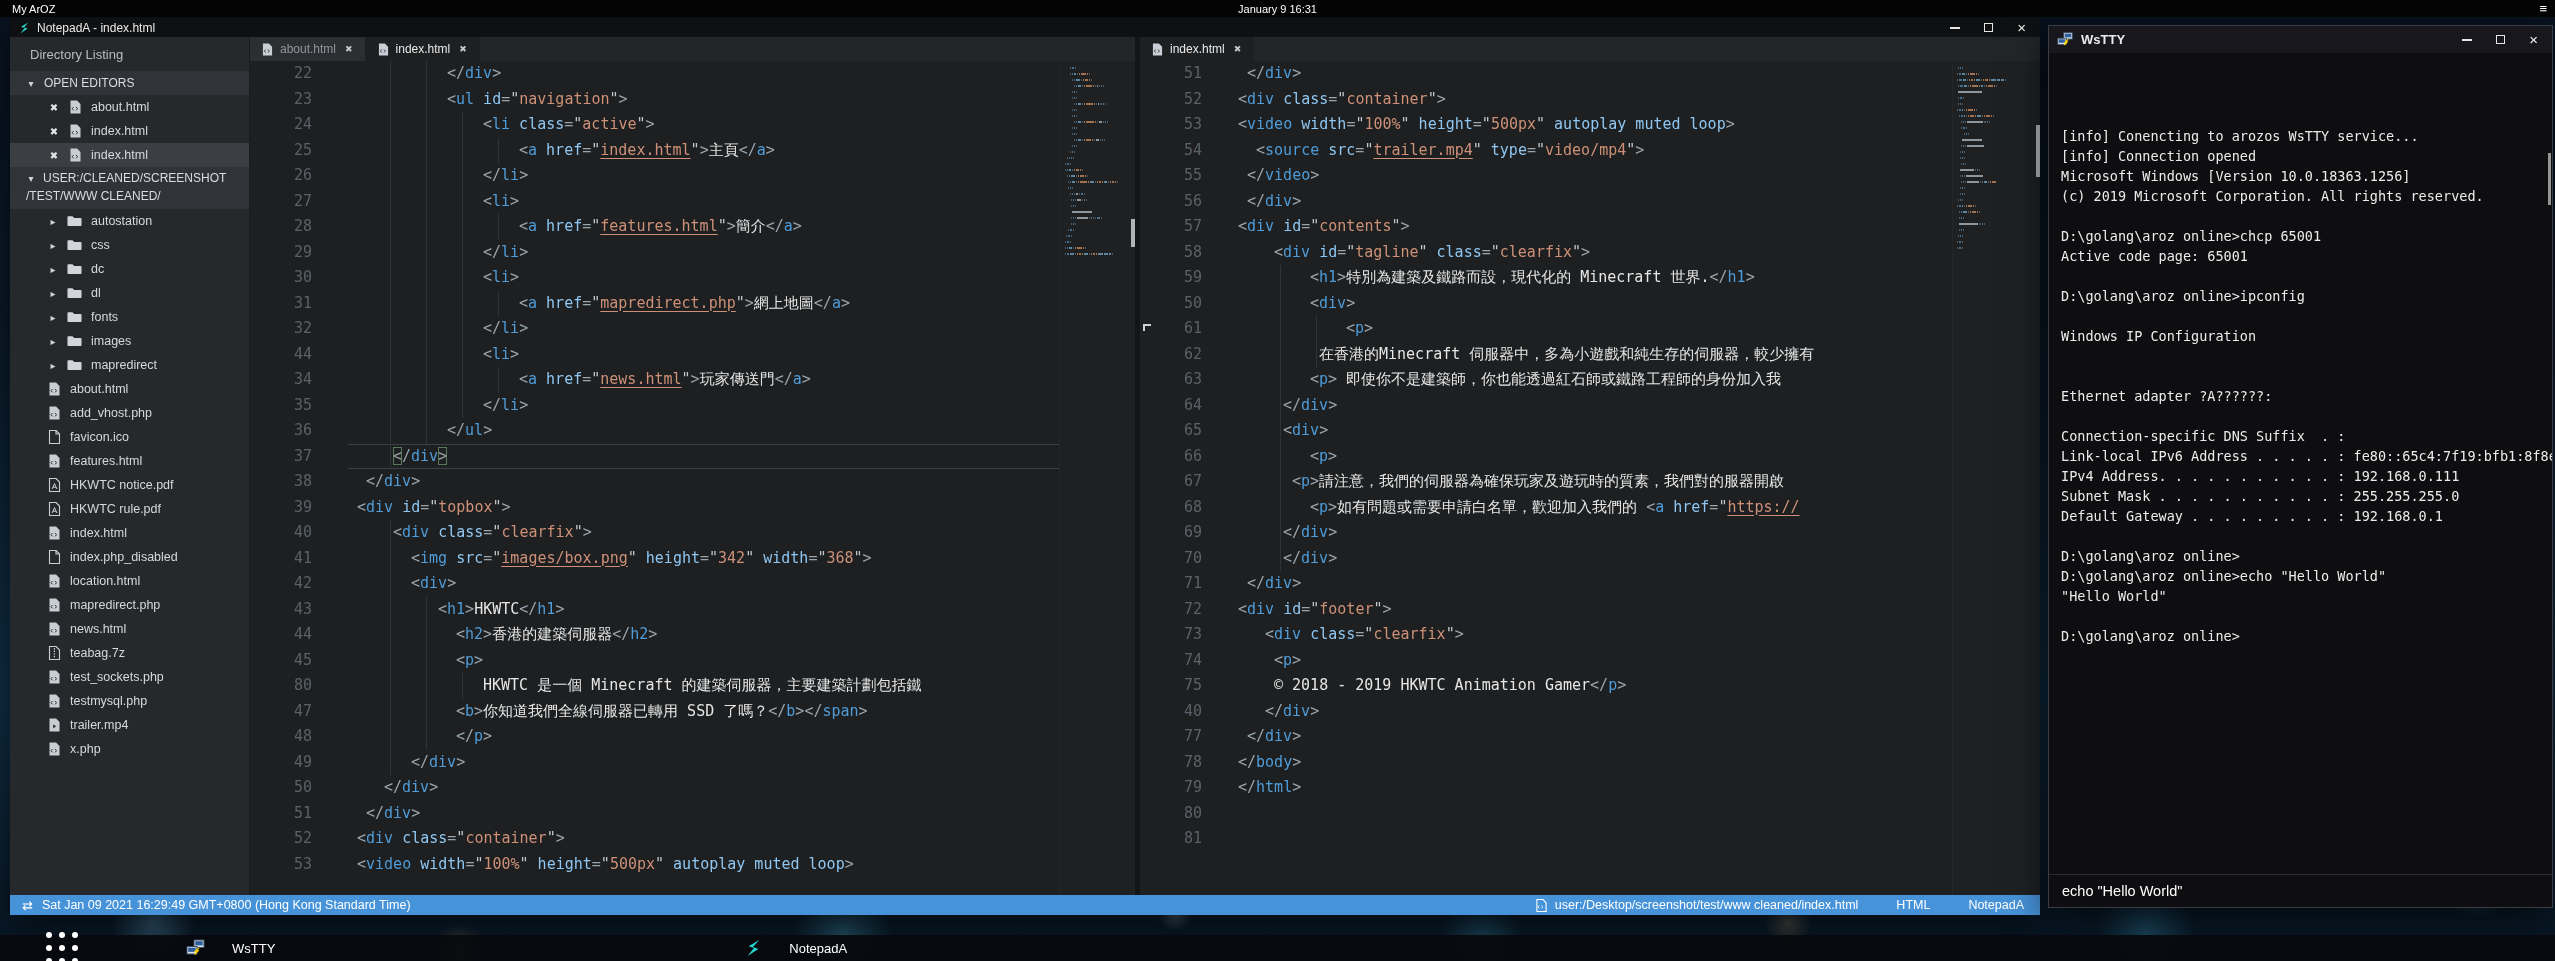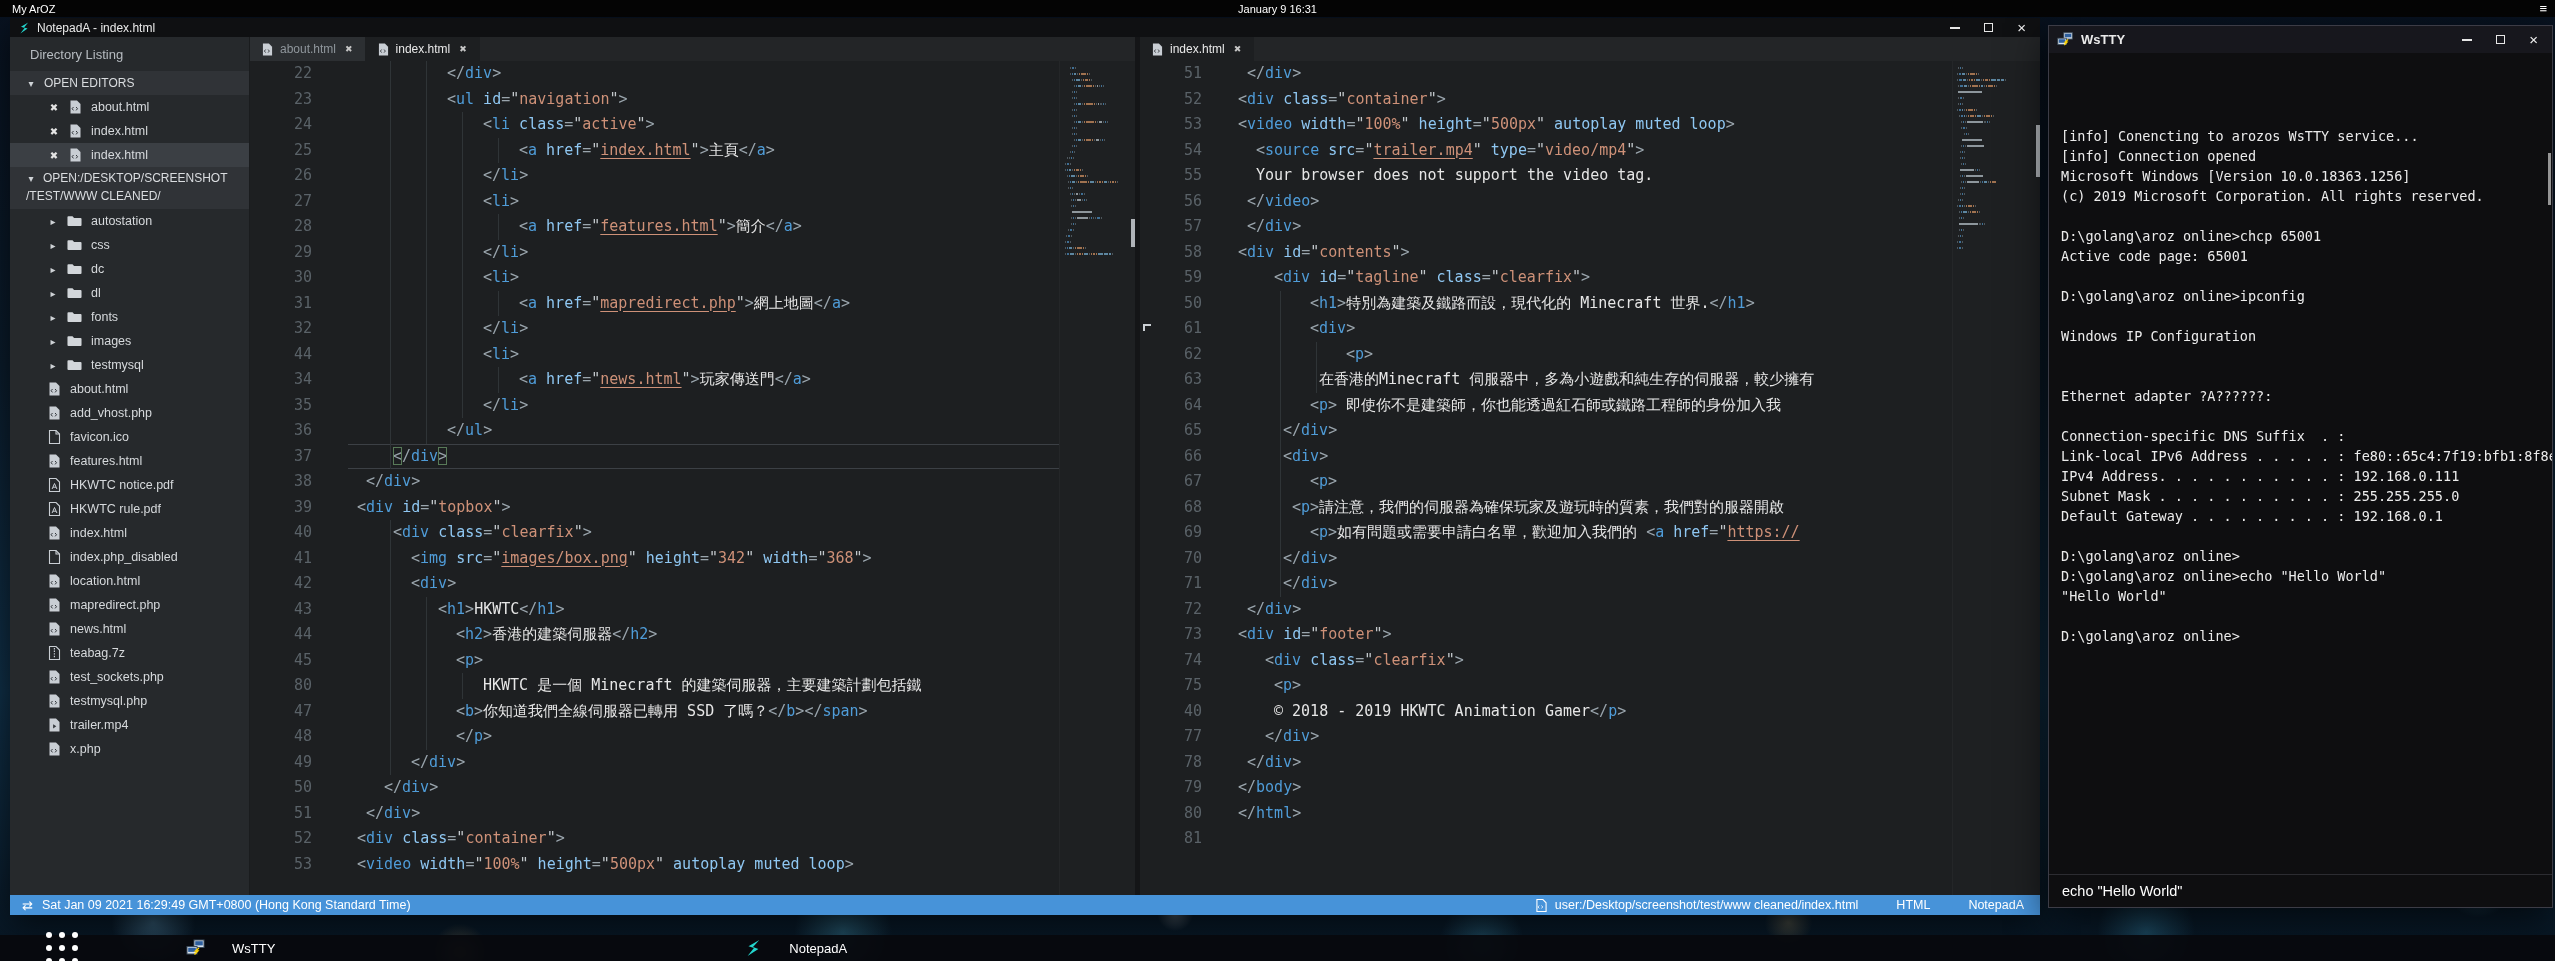--- a/index.html
+++ b/index.html
@@ -168,21 +168,21 @@
                 <path d="M1 .5h6.5L11 4v9.5H1z" fill="#c9ced4"></path>
                 <path d="M4 7l-1.4 1.7L4 10.4 M6.6 7l1.4 1.7L6.6 10.4" stroke="#32363b" stroke-width="1" fill="none"></path>
               </svg>
             </span>
             <span class="lbl">index.html</span>
           </div>
         </div>
       <div class="sb-section rootsec">
         <div class="rootl1">
           <span class="caret">▾</span>
-          <span>OPEN:/DESKTOP/SCREENSHOT</span>
+          <span>USER:/CLEANED/SCREENSHOT</span>
         </div>
         <div class="rootl2">/TEST/WWW CLEANED/</div>
       </div>
       <div id="tree-list">
           <div class="srow frow">
             <span class="caret">▸</span>
             <span class="ic">
               <svg viewBox="0 0 16 12" width="15" height="12">
                 <path d="M.5 1.8Q.5.8 1.5.8h4.4l1.6 2h7Q15.5 2.8 15.5 3.8v6.4q0 1-1 1h-13q-1 0-1-1z" fill="#d2d6da"></path>
               </svg>
@@ -234,21 +234,21 @@
             </span>
             <span class="lbl">images</span>
           </div>
           <div class="srow frow">
             <span class="caret">▸</span>
             <span class="ic">
               <svg viewBox="0 0 16 12" width="15" height="12">
                 <path d="M.5 1.8Q.5.8 1.5.8h4.4l1.6 2h7Q15.5 2.8 15.5 3.8v6.4q0 1-1 1h-13q-1 0-1-1z" fill="#d2d6da"></path>
               </svg>
             </span>
-            <span class="lbl">testmysql</span>
+            <span class="lbl">mapredirect</span>
           </div>
           <div class="srow">
             <span class="ic">
               <svg viewBox="0 0 12 14" width="13" height="14">
                 <path d="M1 .5h6.5L11 4v9.5H1z" fill="#c9ced4"></path>
                 <path d="M4 7l-1.4 1.7L4 10.4 M6.6 7l1.4 1.7L6.6 10.4" stroke="#32363b" stroke-width="1" fill="none"></path>
               </svg>
             </span>
             <span class="lbl">about.html</span>
           </div>
@@ -796,21 +796,20 @@
             <div class="lnum">78</div>
             <div class="lnum">79</div>
             <div class="lnum">80</div>
             <div class="lnum">81</div>
           </div>
         <div class="codecol">
             <div class="cline" style="padding-left: 9px;"><span class="tk-p">&lt;/</span><span class="tk-t">div</span><span class="tk-p">&gt;</span></div>
             <div class="cline" style="padding-left: 0px;"><span class="tk-p">&lt;</span><span class="tk-t">div</span><span class="tk-a"> class</span><span class="tk-p">=</span><span class="tk-q">"</span><span class="tk-s">container</span><span class="tk-q">"</span><span class="tk-p">&gt;</span></div>
             <div class="cline" style="padding-left: 0px;"><span class="tk-p">&lt;</span><span class="tk-t">video</span><span class="tk-a"> width</span><span class="tk-p">=</span><span class="tk-q">"</span><span class="tk-s">100%</span><span class="tk-q">"</span><span class="tk-a"> height</span><span class="tk-p">=</span><span class="tk-q">"</span><span class="tk-s">500px</span><span class="tk-q">"</span><span class="tk-a"> autoplay</span><span class="tk-a"> muted</span><span class="tk-a"> loop</span><span class="tk-p">&gt;</span></div>
             <div class="cline" style="padding-left: 18px;"><span class="tk-p">&lt;</span><span class="tk-t">source</span><span class="tk-a"> src</span><span class="tk-p">=</span><span class="tk-q">"</span><span class="tk-u">trailer.mp4</span><span class="tk-q">"</span><span class="tk-a"> type</span><span class="tk-p">=</span><span class="tk-q">"</span><span class="tk-s">video/mp4</span><span class="tk-q">"</span><span class="tk-p">&gt;</span></div>
-            <div class="cline" style="padding-left: 18px;"><span class="tk-x">Your browser does not support the video tag.</span></div>
             <div class="cline" style="padding-left: 9px;"><span class="tk-p">&lt;/</span><span class="tk-t">video</span><span class="tk-p">&gt;</span></div>
             <div class="cline" style="padding-left: 9px;"><span class="tk-p">&lt;/</span><span class="tk-t">div</span><span class="tk-p">&gt;</span></div>
             <div class="cline" style="padding-left: 0px;"><span class="tk-p">&lt;</span><span class="tk-t">div</span><span class="tk-a"> id</span><span class="tk-p">=</span><span class="tk-q">"</span><span class="tk-s">contents</span><span class="tk-q">"</span><span class="tk-p">&gt;</span></div>
             <div class="cline" style="padding-left: 36px;"><span class="tk-p">&lt;</span><span class="tk-t">div</span><span class="tk-a"> id</span><span class="tk-p">=</span><span class="tk-q">"</span><span class="tk-s">tagline</span><span class="tk-q">"</span><span class="tk-a"> class</span><span class="tk-p">=</span><span class="tk-q">"</span><span class="tk-s">clearfix</span><span class="tk-q">"</span><span class="tk-p">&gt;</span></div>
             <div class="cline" style="padding-left: 72px;"><span class="guide" style="left: 42px;"></span><span class="tk-p">&lt;</span><span class="tk-t">h1</span><span class="tk-p">&gt;</span><span class="tk-x">特別為建築及鐵路而設，現代化的 Minecraft 世界.</span><span class="tk-p">&lt;/</span><span class="tk-t">h1</span><span class="tk-p">&gt;</span></div>
             <div class="cline" style="padding-left: 72px;"><span class="guide" style="left: 42px;"></span><span class="tk-p">&lt;</span><span class="tk-t">div</span><span class="tk-p">&gt;</span></div>
             <div class="cline" style="padding-left: 108px;"><span class="guide" style="left: 42px;"></span><span class="guide" style="left: 78px;"></span><span class="tk-p">&lt;</span><span class="tk-t">p</span><span class="tk-p">&gt;</span></div>
             <div class="cline" style="padding-left: 81px;"><span class="guide" style="left: 42px;"></span><span class="guide" style="left: 78px;"></span><span class="tk-x">在香港的Minecraft 伺服器中，多為小遊戲和純生存的伺服器，較少擁有</span></div>
             <div class="cline" style="padding-left: 72px;"><span class="guide" style="left: 42px;"></span><span class="tk-p">&lt;</span><span class="tk-t">p</span><span class="tk-p">&gt;</span><span class="tk-x"> 即使你不是建築師，你也能透過紅石師或鐵路工程師的身份加入我</span></div>
             <div class="cline" style="padding-left: 45px;"><span class="guide" style="left: 42px;"></span><span class="tk-p">&lt;/</span><span class="tk-t">div</span><span class="tk-p">&gt;</span></div>

